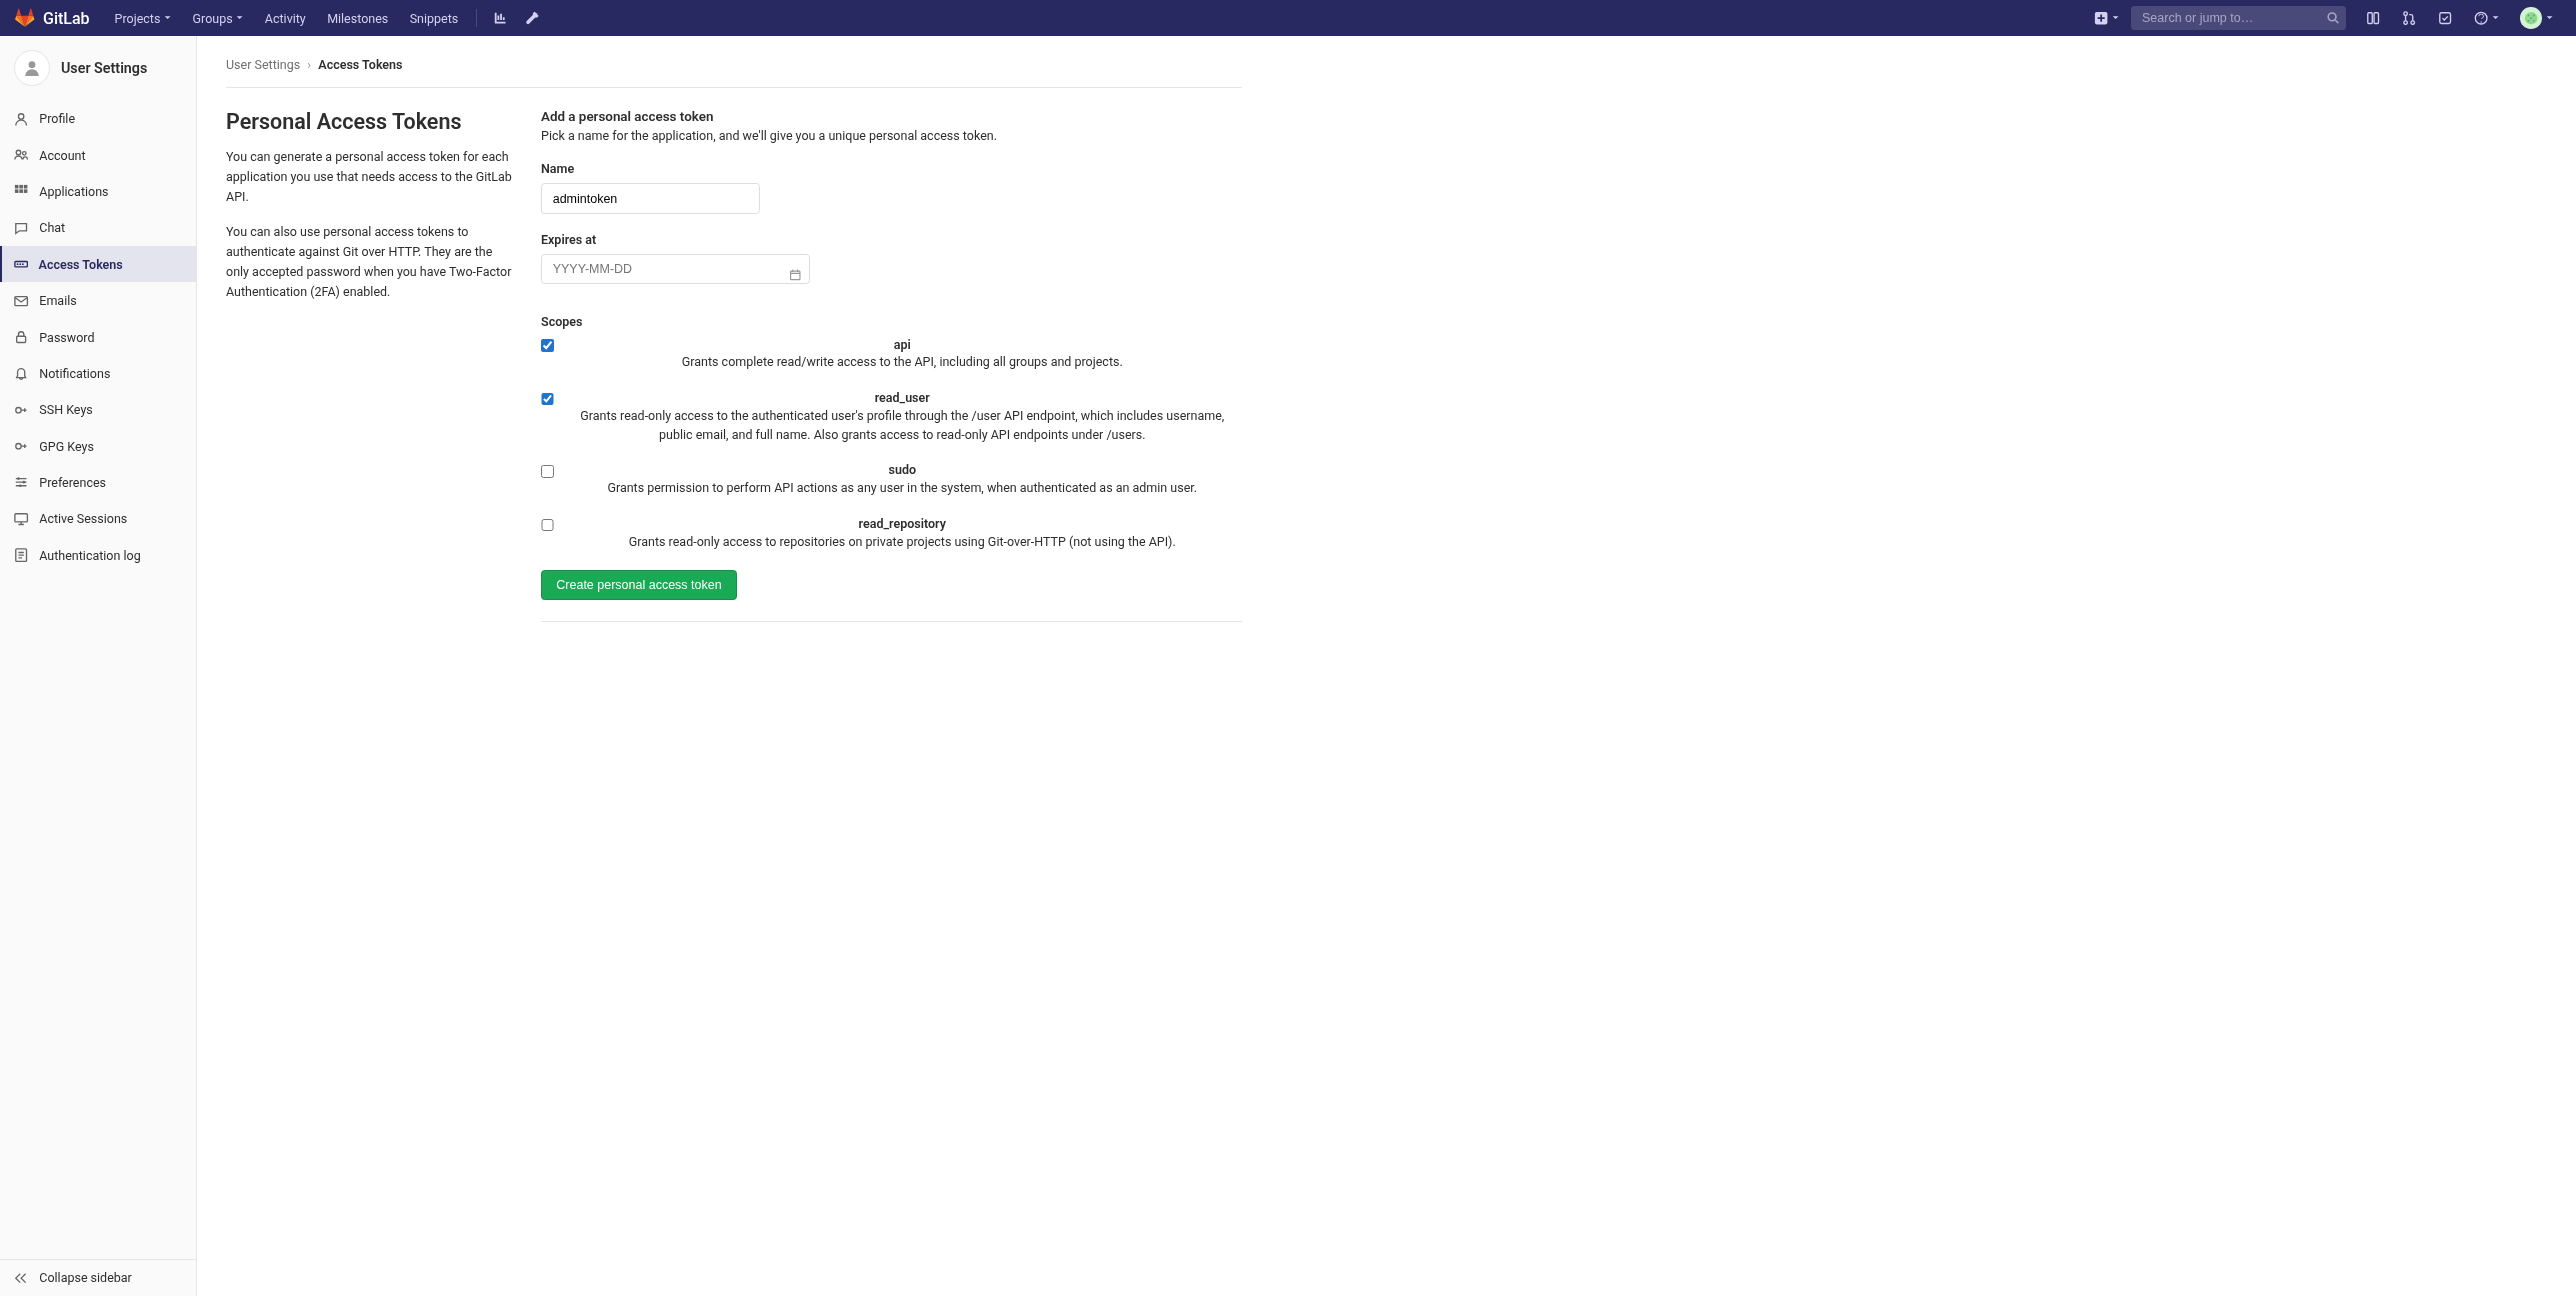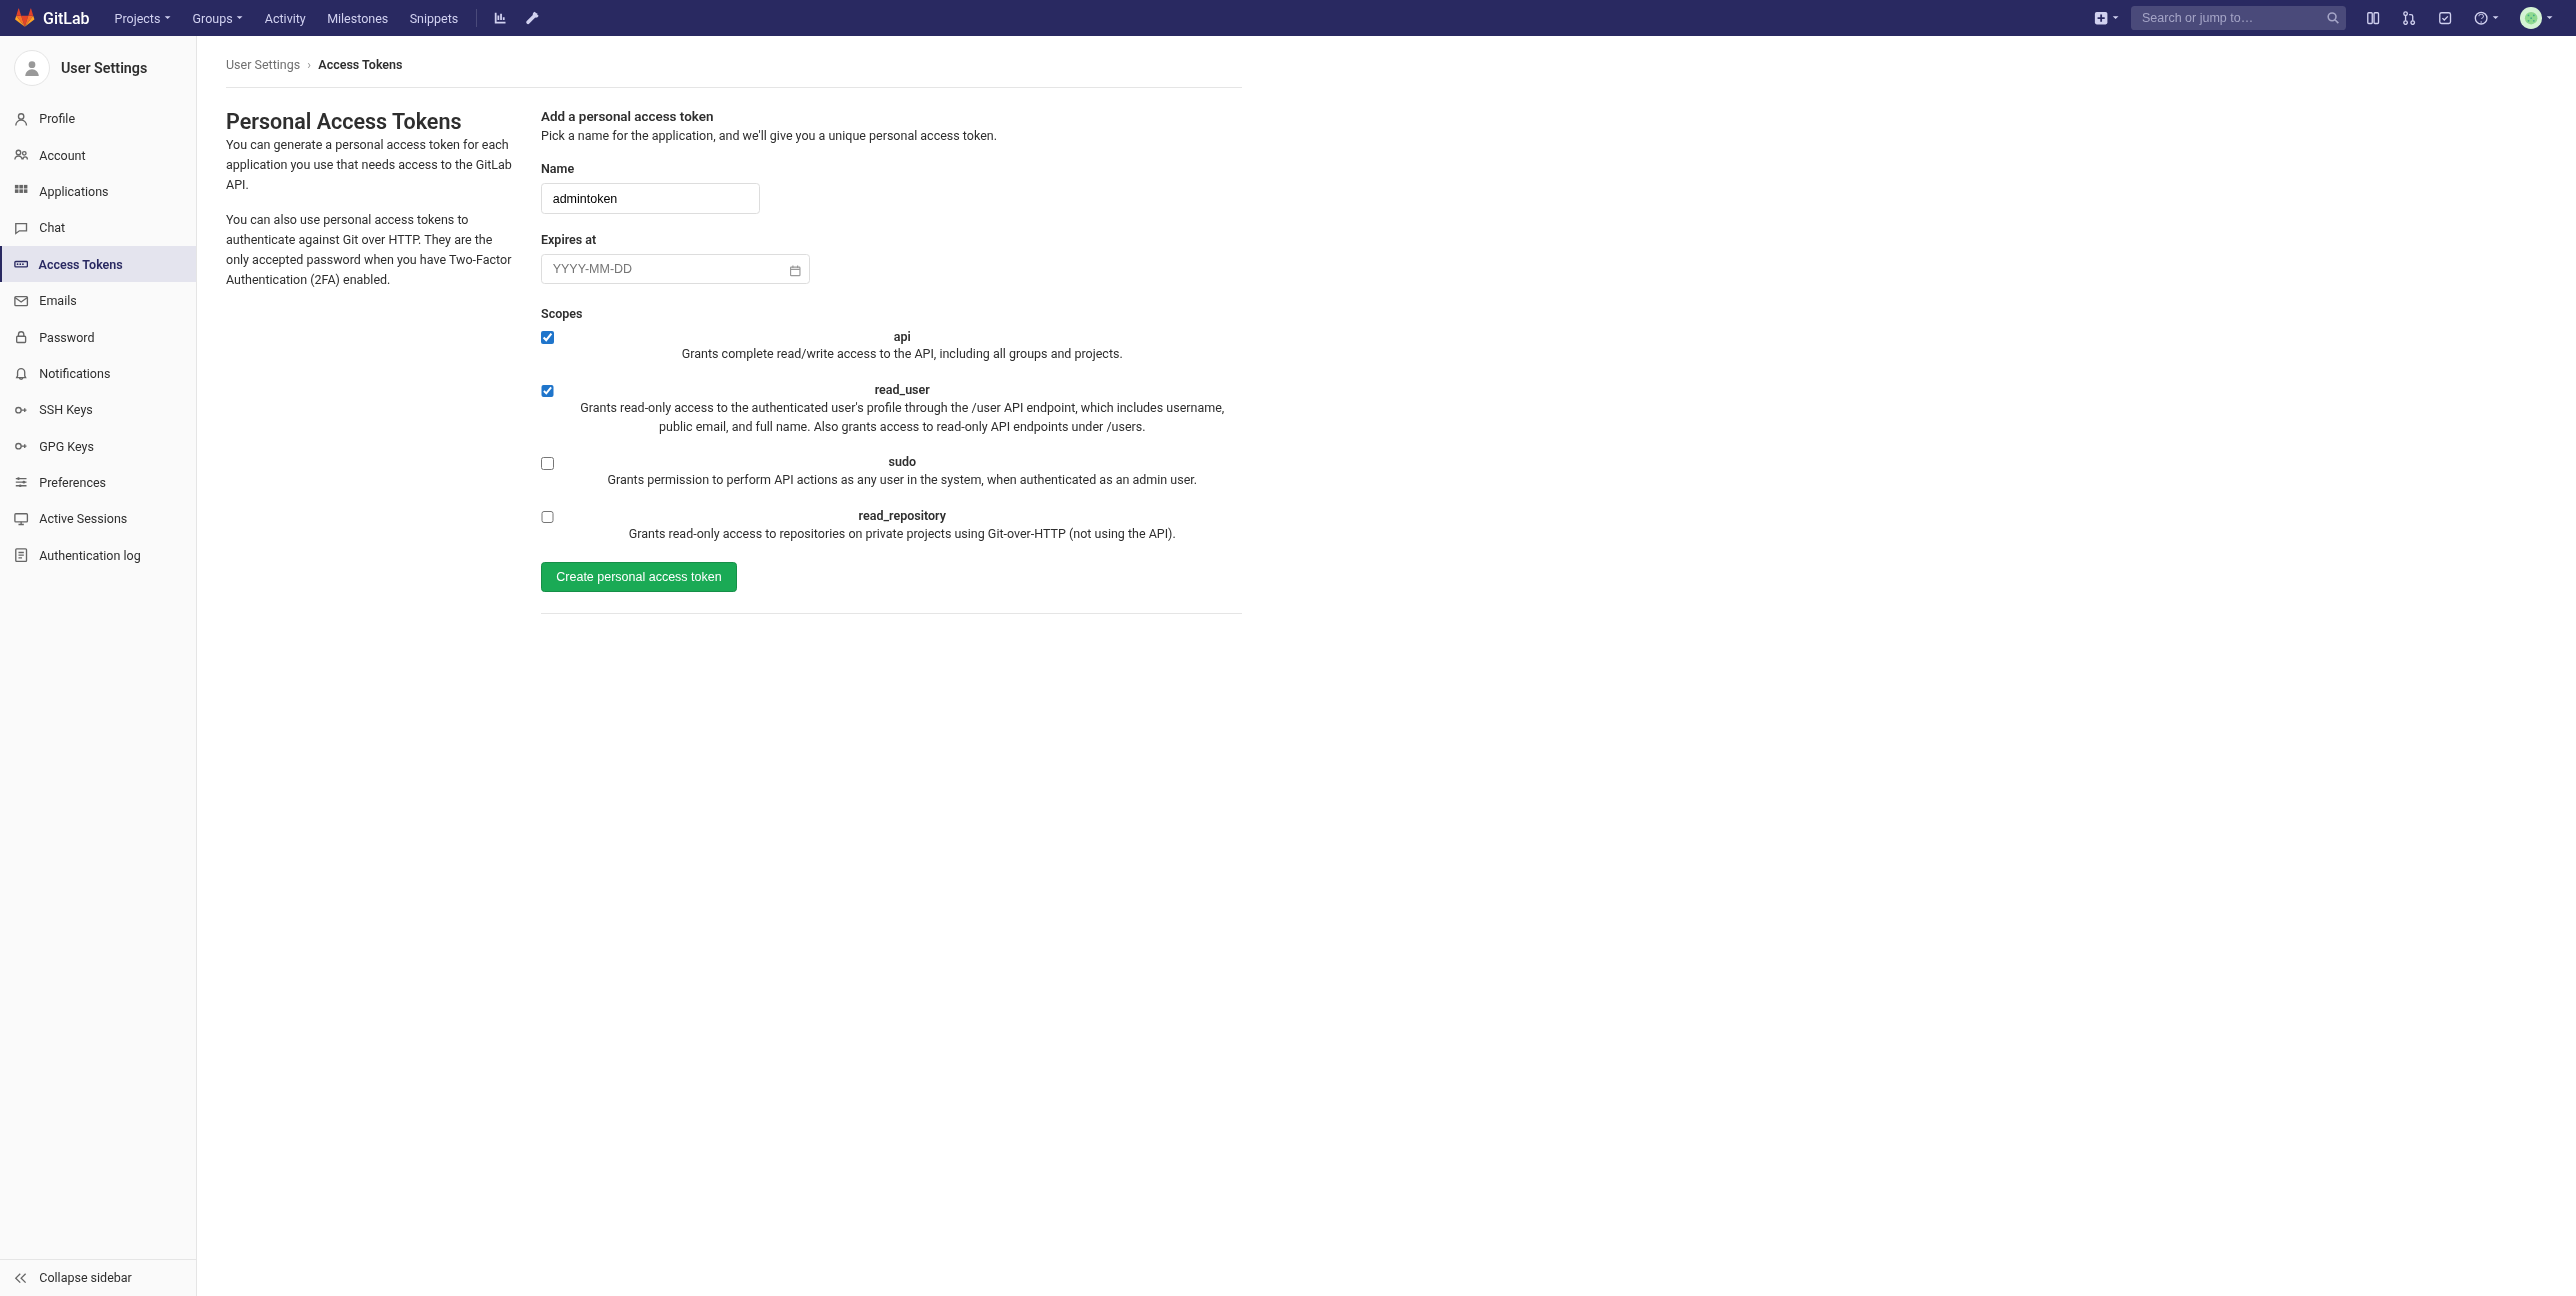--- a/index.html
+++ b/index.html
@@ -42,29 +42,29 @@
     .main { flex: 1; padding: 14.3px 29px; max-width: 1074px; }
     .breadcrumb { display: flex; align-items: center; gap: 7.2px; font-size: 12.5px; padding: 7.2px 0 14.3px 0; border-bottom: 0.9px solid #e5e5e5; margin-bottom: 21.5px; }
     .breadcrumb-link { color: #707070; text-decoration: none; cursor: pointer; }
     .breadcrumb-sep { color: #999; }
     .breadcrumb-current { color: #2e2e2e; font-weight: 600; }
     
     .content-row { display: flex; gap: 29px; }
     .content-left { width: 286px; flex-shrink: 0; }
     .content-right { flex: 1; }
     
-    .page-title { font-size: 21.5px; font-weight: 600; margin-bottom: 1px; }
+    .page-title { font-size: 21.5px; font-weight: 600; margin-bottom: 13px; }
     .page-desc { color: #2e2e2e; line-height: 1.6; margin-bottom: 14.3px; font-size: 12.5px; }
     
     .form-title { font-weight: 600; font-size: 13.4px; margin-bottom: 4px; }
     .form-subtitle { margin-bottom: 18px; font-size: 12.5px; }
     .form-label { font-weight: 600; margin-bottom: 7.2px; display: block; font-size: 12.5px; }
     .form-input { width: 219px; padding: 7.2px 10.7px; border: 0.9px solid #ddd; border-radius: 3.6px; font-size: 12.5px; margin-bottom: 18px; }
     .input-wrap { position: relative; width: 269px; margin-bottom: 18px; }
-    .input-wrap .form-input { width: 100%; margin-bottom: 4px; padding-right: 44px; }
+    .input-wrap .form-input { width: 100%; margin-bottom: 12px; padding-right: 44px; }
     .cal-icon { position: absolute; right: 9px; top: 50%; transform: translateY(-50%); color: #999; }
     
     .scope-item { display: flex; gap: 9px; margin-bottom: 18px; align-items: flex-start; }
     .scope-check { margin-top: 2.7px; width: 12.5px; height: 12.5px; accent-color: #1f75cb; }
     .scope-content { flex: 1; text-align: center; }
     .scope-name { font-weight: 600; font-size: 12.5px; }
     .scope-desc { font-size: 12.5px; color: #2e2e2e; margin-top: 1.8px; line-height: 1.5; }
     
     .btn-primary { background: #1aaa55; color: #fff; border: 0.9px solid #168f48; padding: 7.2px 14.3px; border-radius: 3.6px; font-size: 12.5px; cursor: pointer; font-weight: 400; }
     

